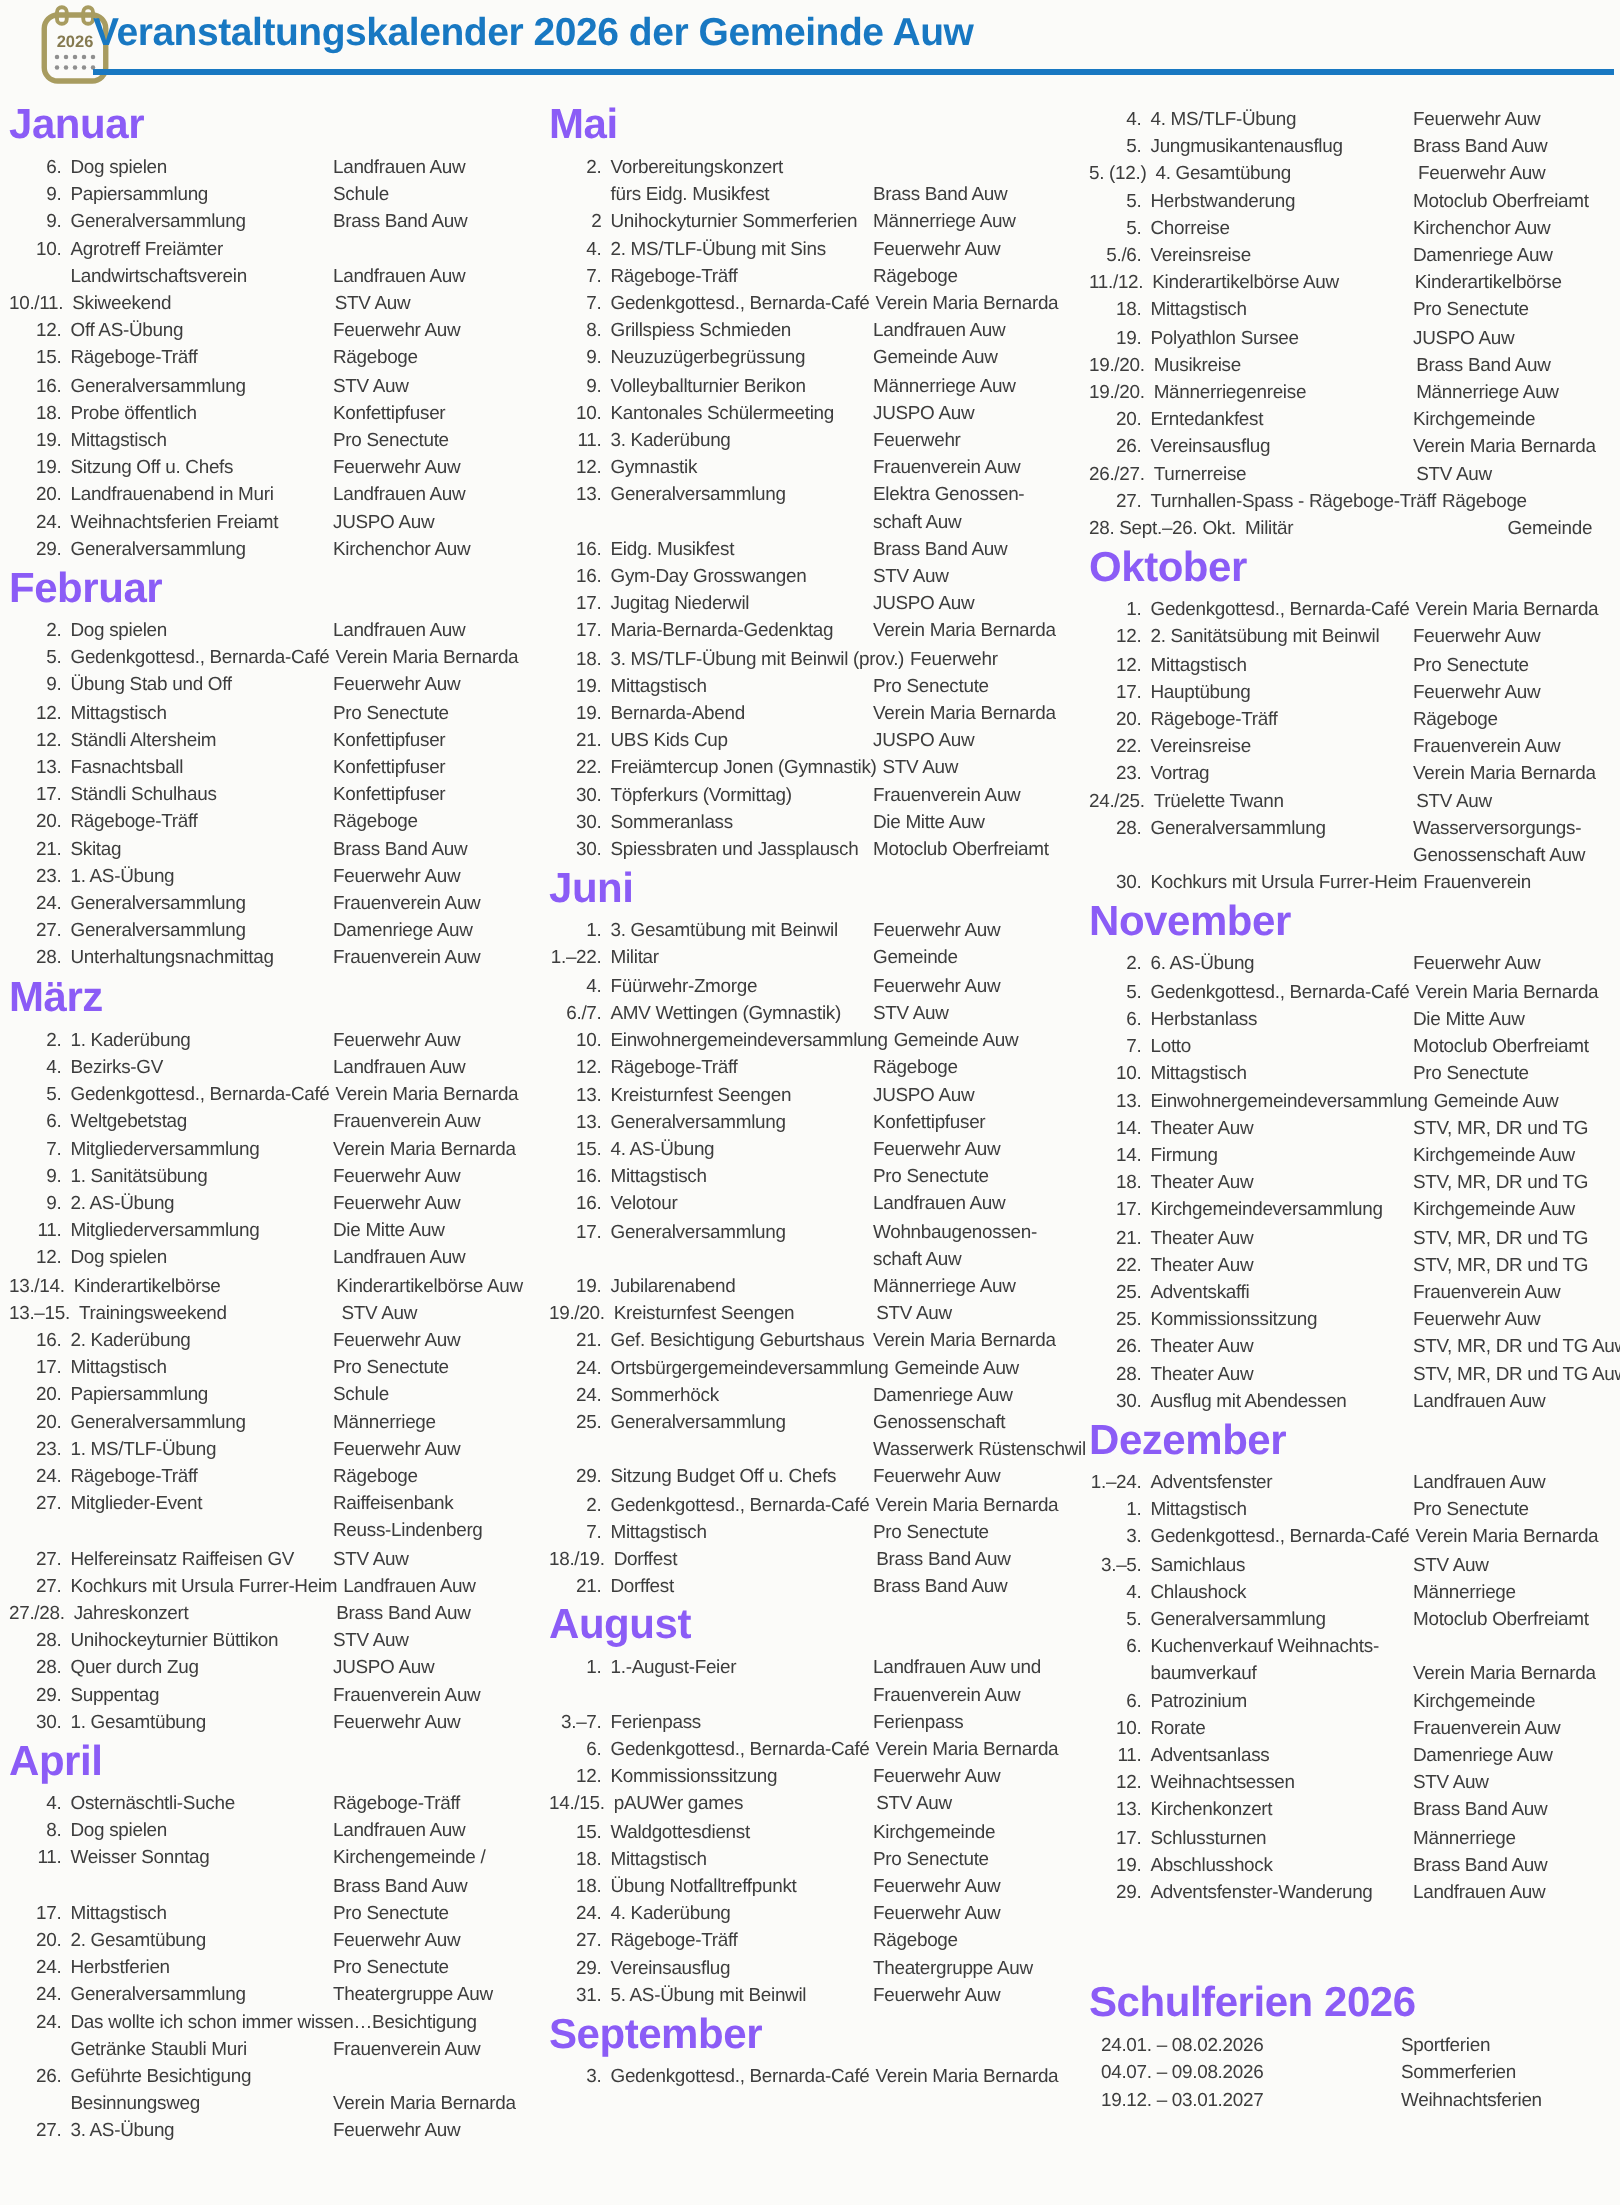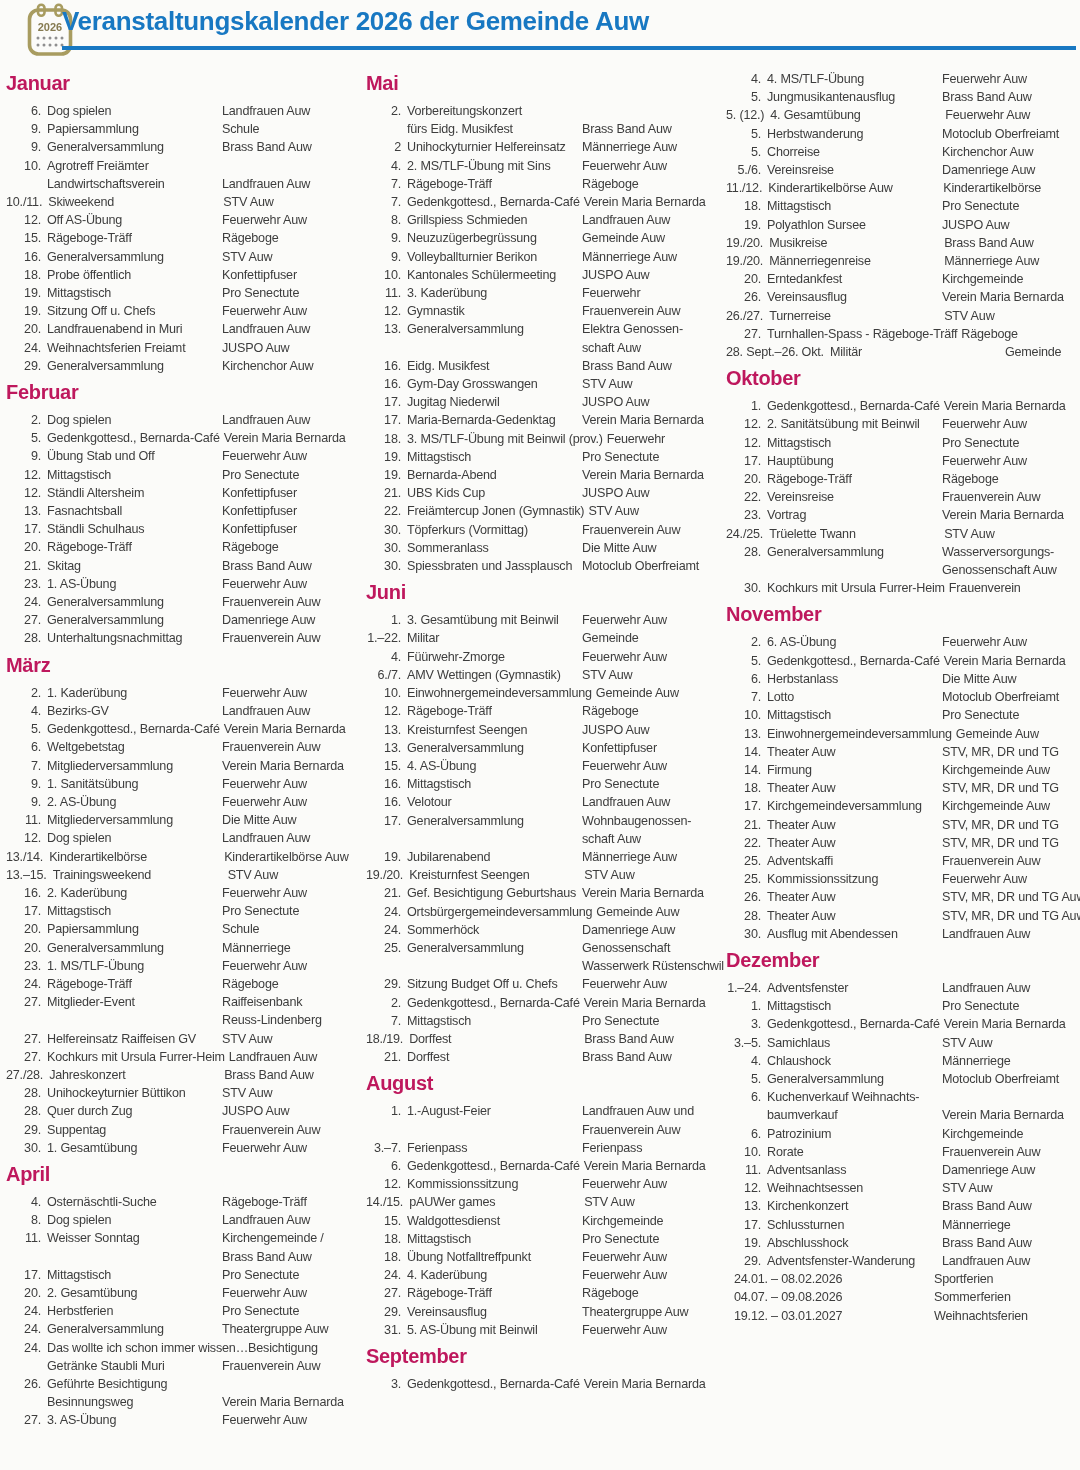--- a/index.html
+++ b/index.html
@@ -29,22 +29,22 @@
     height: 4px; background: #1878c2;
   }
 
   
   .cols { display: flex; padding-left: 6px; gap: 12px; align-items: flex-start; }
   .col  { width: 348px; flex: 0 0 auto; }
   .col3 { width: 350px; }
 
   h2.month {
     margin: 4px 0 6px 0;
-    font-size: 20px; line-height: 26px;
-    color: #be185d; font-weight: bold;
+    font-size: 28px; line-height: 26px;
+    color: #8b5cf6; font-weight: bold;
     letter-spacing: -0.3px;
   }
   .col > h2.month:first-child { margin-top: 0; }
   h2.month.spaced { margin-top: 52px; }
 
   
   .row {
     display: flex; align-items: baseline;
     font-size: 12.6px; line-height: 18.2px;
     letter-spacing: -0.2px; white-space: nowrap;
@@ -439,21 +439,21 @@
           <span class="event">Vorbereitungskonzert</span>
           <span class="org"></span>
         </div>
         <div class="row">
           <span class="date"></span>
           <span class="event">fürs Eidg. Musikfest</span>
           <span class="org">Brass Band Auw</span>
         </div>
         <div class="row">
           <span class="date">2</span>
-          <span class="event">Unihockyturnier Helfereinsatz</span>
+          <span class="event">Unihockyturnier Sommerferien</span>
           <span class="org">Männerriege Auw</span>
         </div>
         <div class="row">
           <span class="date">4.</span>
           <span class="event">2. MS/TLF-Übung mit Sins</span>
           <span class="org">Feuerwehr Auw</span>
         </div>
         <div class="row">
           <span class="date">7.</span>
           <span class="event">Rägeboge-Träff</span>
@@ -1060,20 +1060,21 @@
         <div class="row">
           <span class="date">19.</span>
           <span class="event">Abschlusshock</span>
           <span class="org">Brass Band Auw</span>
         </div>
         <div class="row">
           <span class="date">29.</span>
           <span class="event">Adventsfenster-Wanderung</span>
           <span class="org">Landfrauen Auw</span>
         </div>
+        <h2 class="month spaced">Schulferien 2026</h2>
         <div class="row holiday-row">
           <span class="range">24.01. – 08.02.2026</span>
           <span class="org">Sportferien</span>
         </div>
         <div class="row holiday-row">
           <span class="range">04.07. – 09.08.2026</span>
           <span class="org">Sommerferien</span>
         </div>
         <div class="row holiday-row">
           <span class="range">19.12. – 03.01.2027</span>

